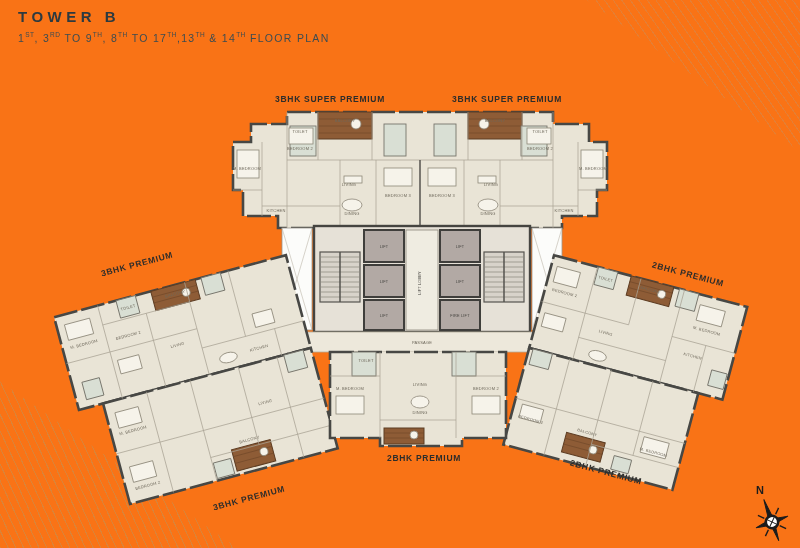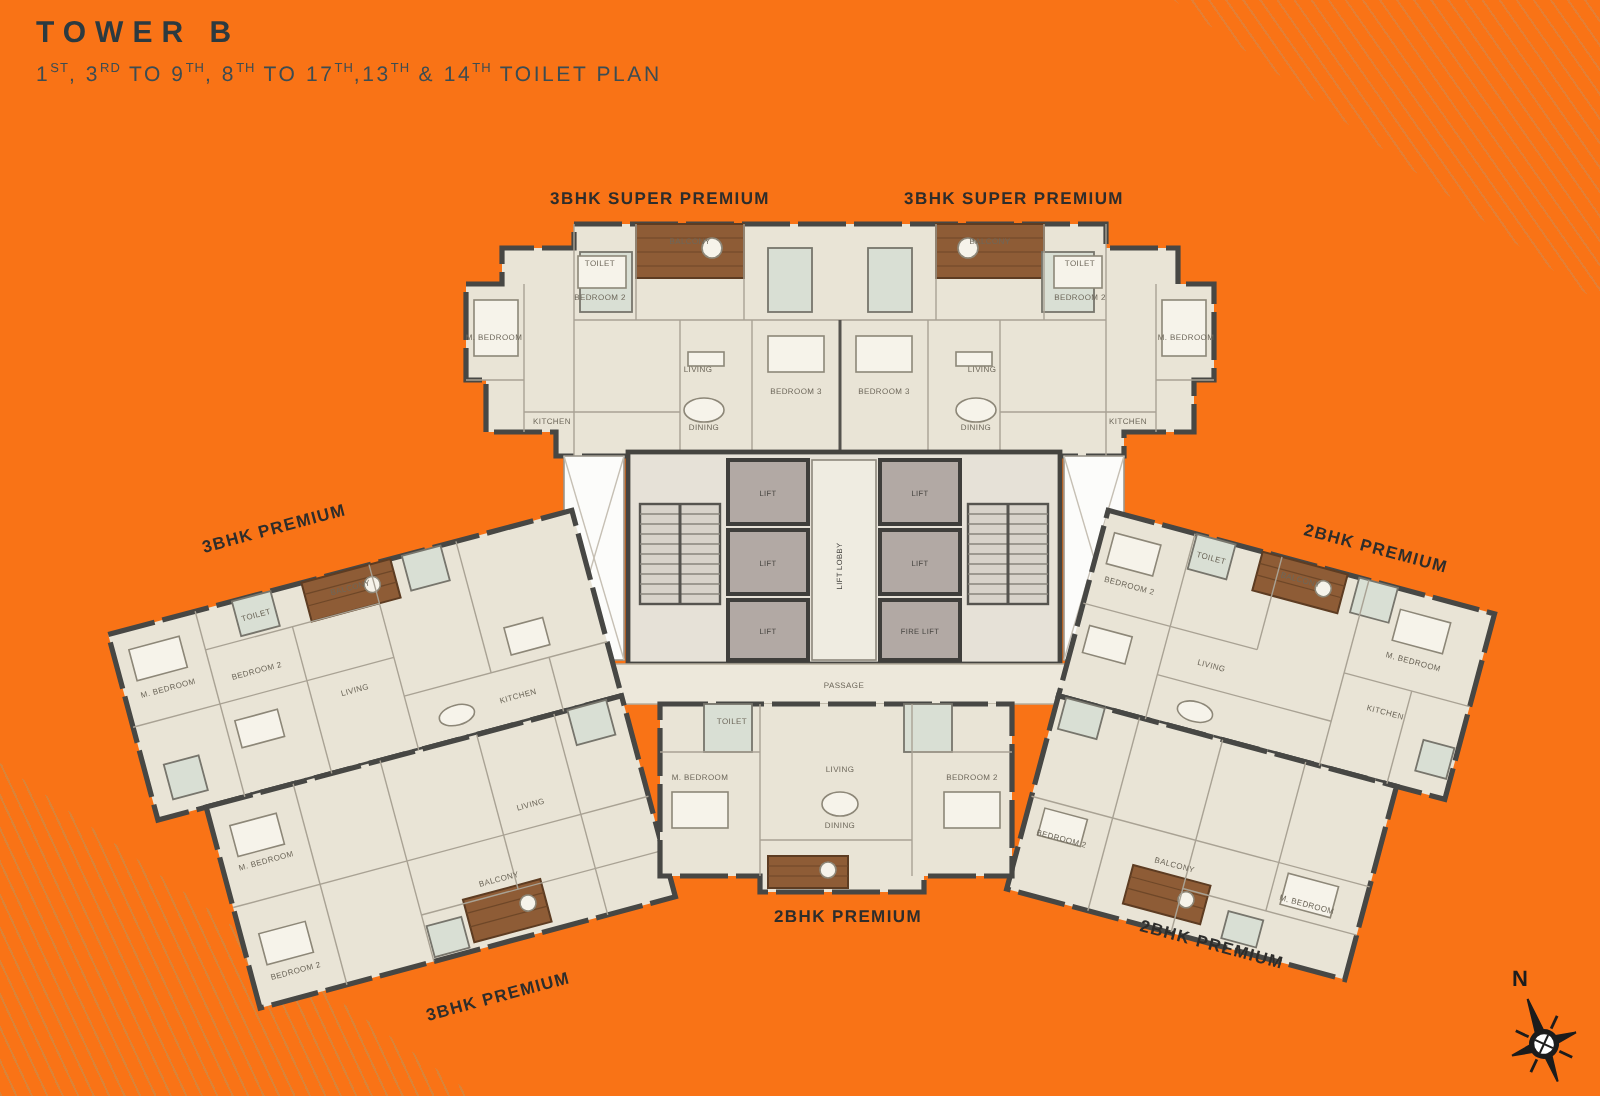--- a/index.html
+++ b/index.html
@@ -51,21 +51,21 @@
 </style>
 </head>
 <body>
 <div class="page">
 
   <div class="deco deco-tr"></div>
   <div class="deco deco-bl"></div>
 
   <div class="hdr">
     <div class="hdr-title">TOWER B</div>
-    <div class="hdr-sub"><span>1</span><sup>ST</sup><span>, 3</span><sup>RD</sup><span> TO 9</span><sup>TH</sup><span>, 8</span><sup>TH</sup><span> TO 17</span><sup>TH</sup><span>,13</span><sup>TH</sup><span> &amp; 14</span><sup>TH</sup><span> TOILET PLAN</span></div>
+    <div class="hdr-sub"><span>1</span><sup>ST</sup><span>, 3</span><sup>RD</sup><span> TO 9</span><sup>TH</sup><span>, 8</span><sup>TH</sup><span> TO 17</span><sup>TH</sup><span>,13</span><sup>TH</sup><span> &amp; 14</span><sup>TH</sup><span> FLOOR PLAN</span></div>
   </div>
 
   <svg class="plan-svg" viewBox="0 0 800 548">
 
     <g>
       <path class="unit" d="M233,142 H251 V124 H287 V112 H553 V124 H589 V142 H607 V190 H597 V216 H562 V228 H278 V216 H243 V190 H233 Z"></path>
 
       <g>
         <rect class="balc" x="318" y="112" width="54" height="27"></rect>
         <line class="plank" x1="318" y1="119" x2="372" y2="119"></line>

